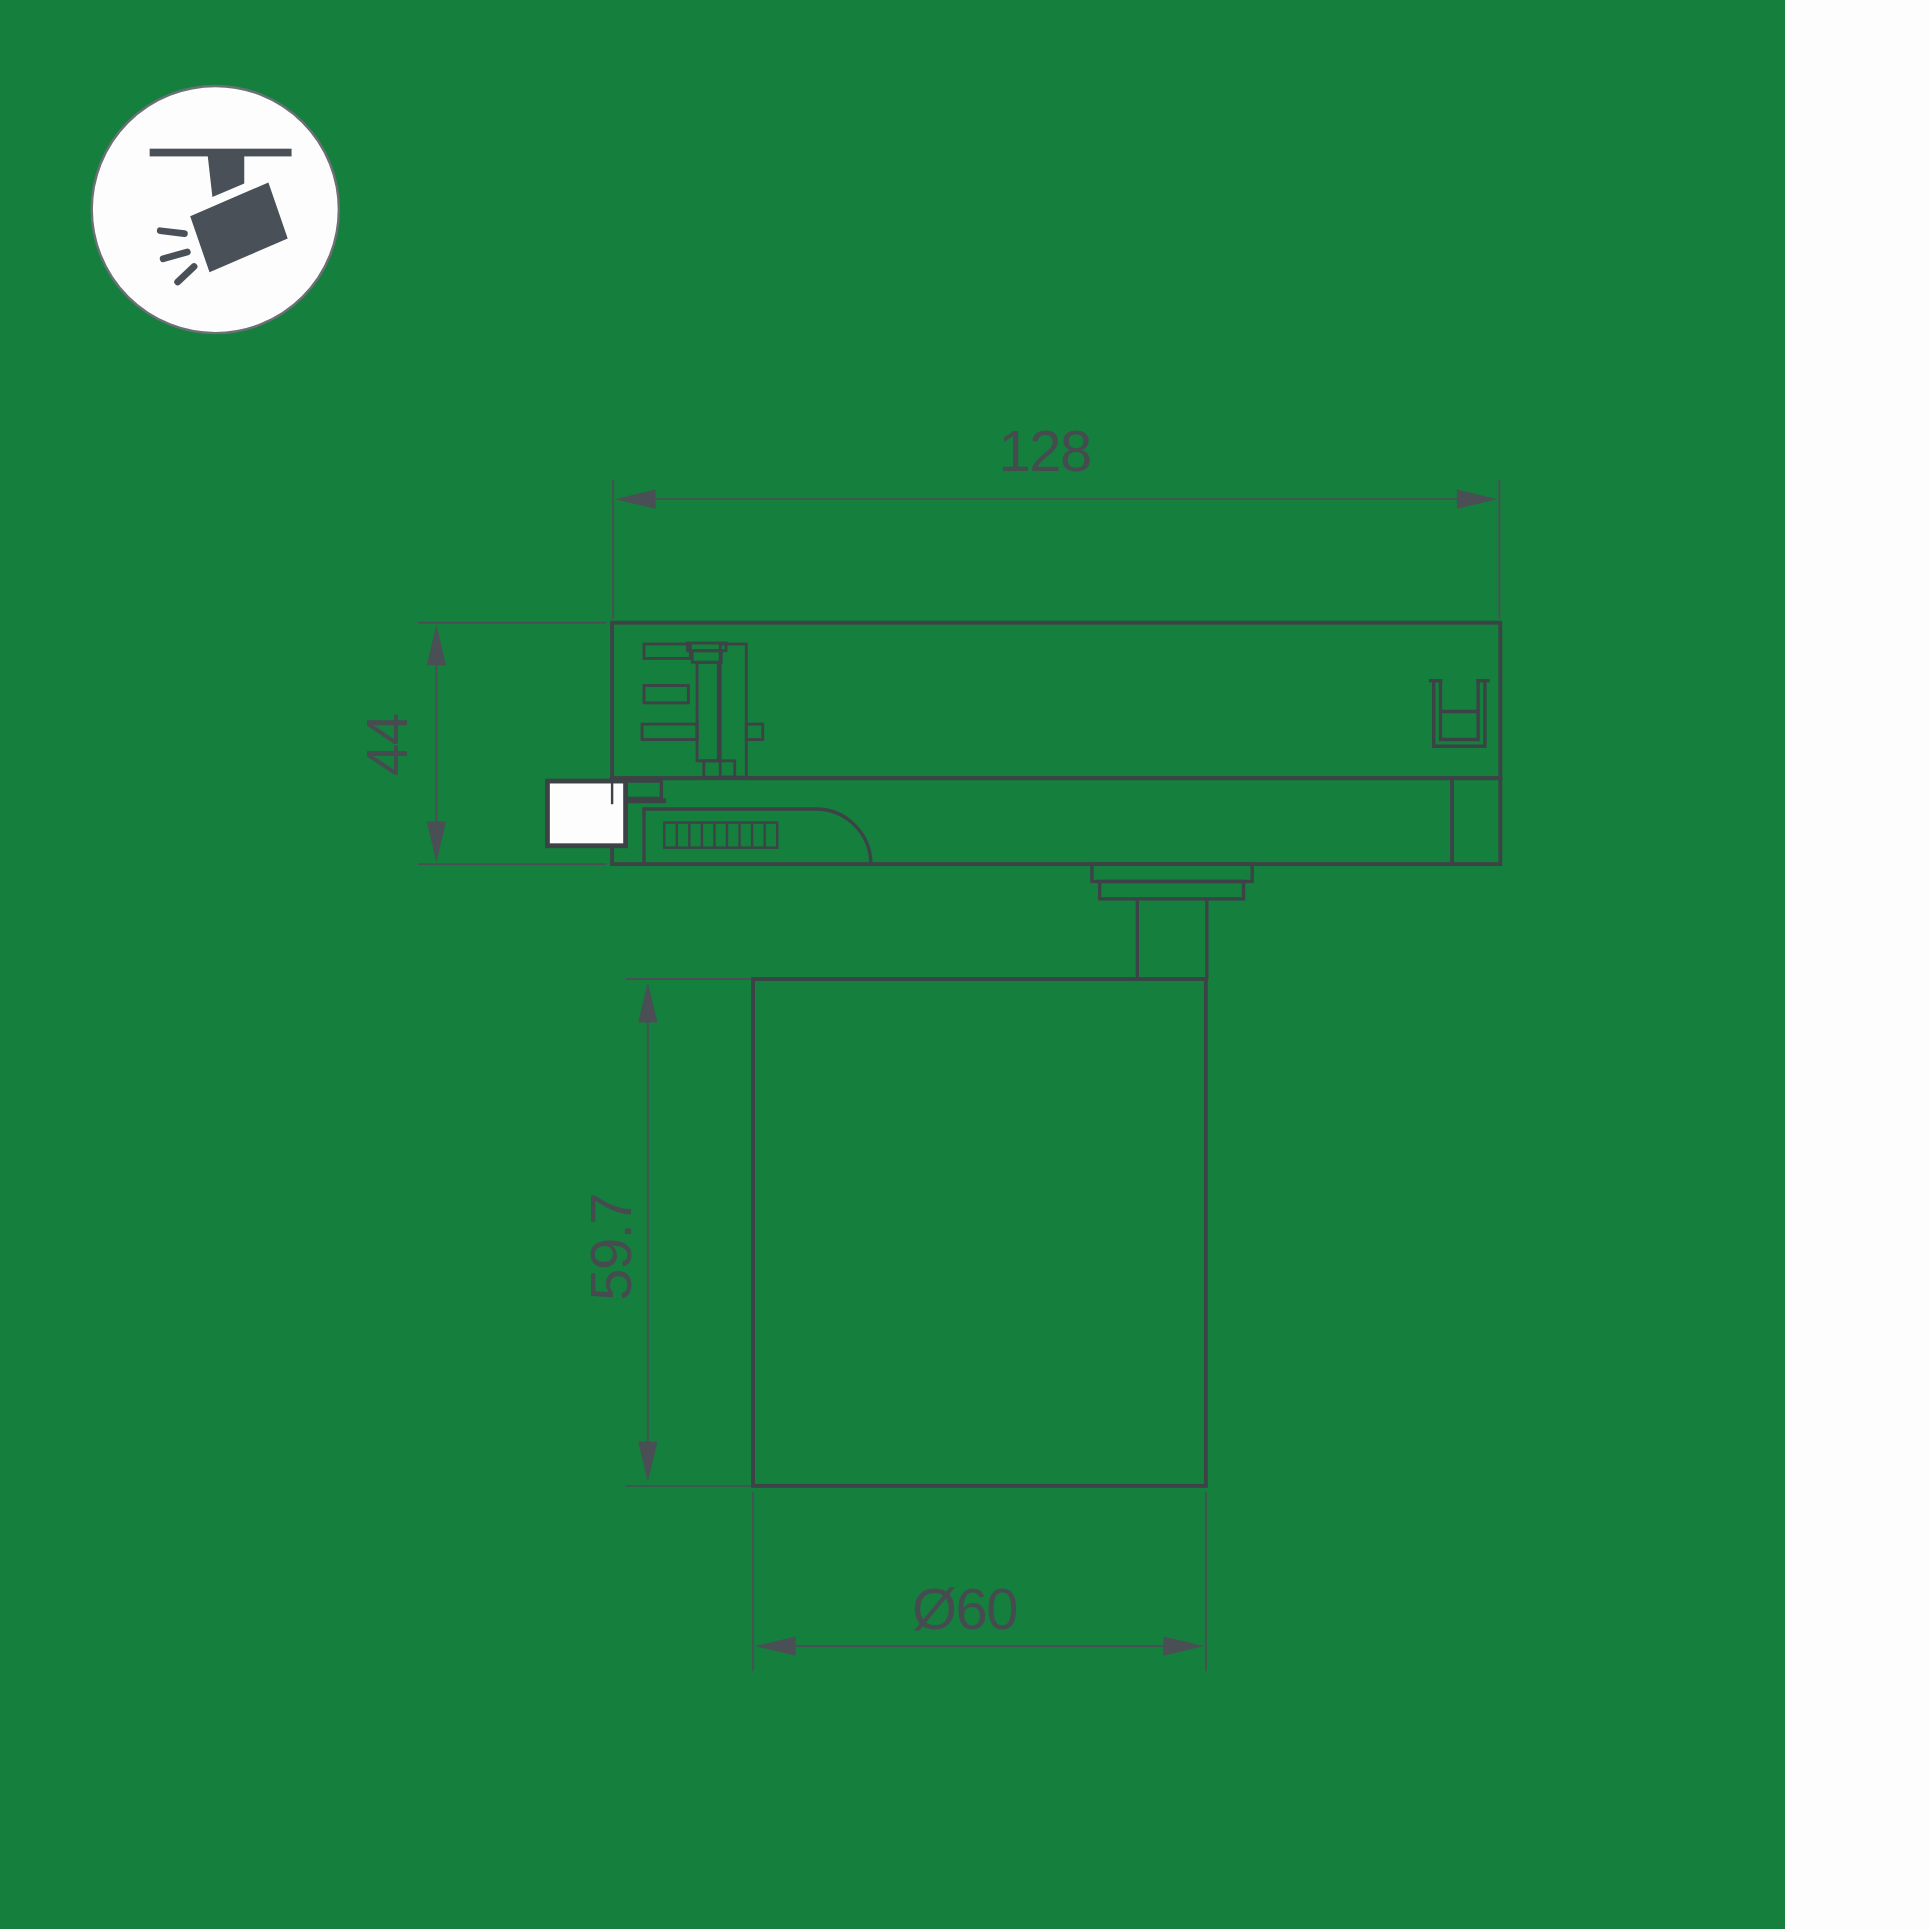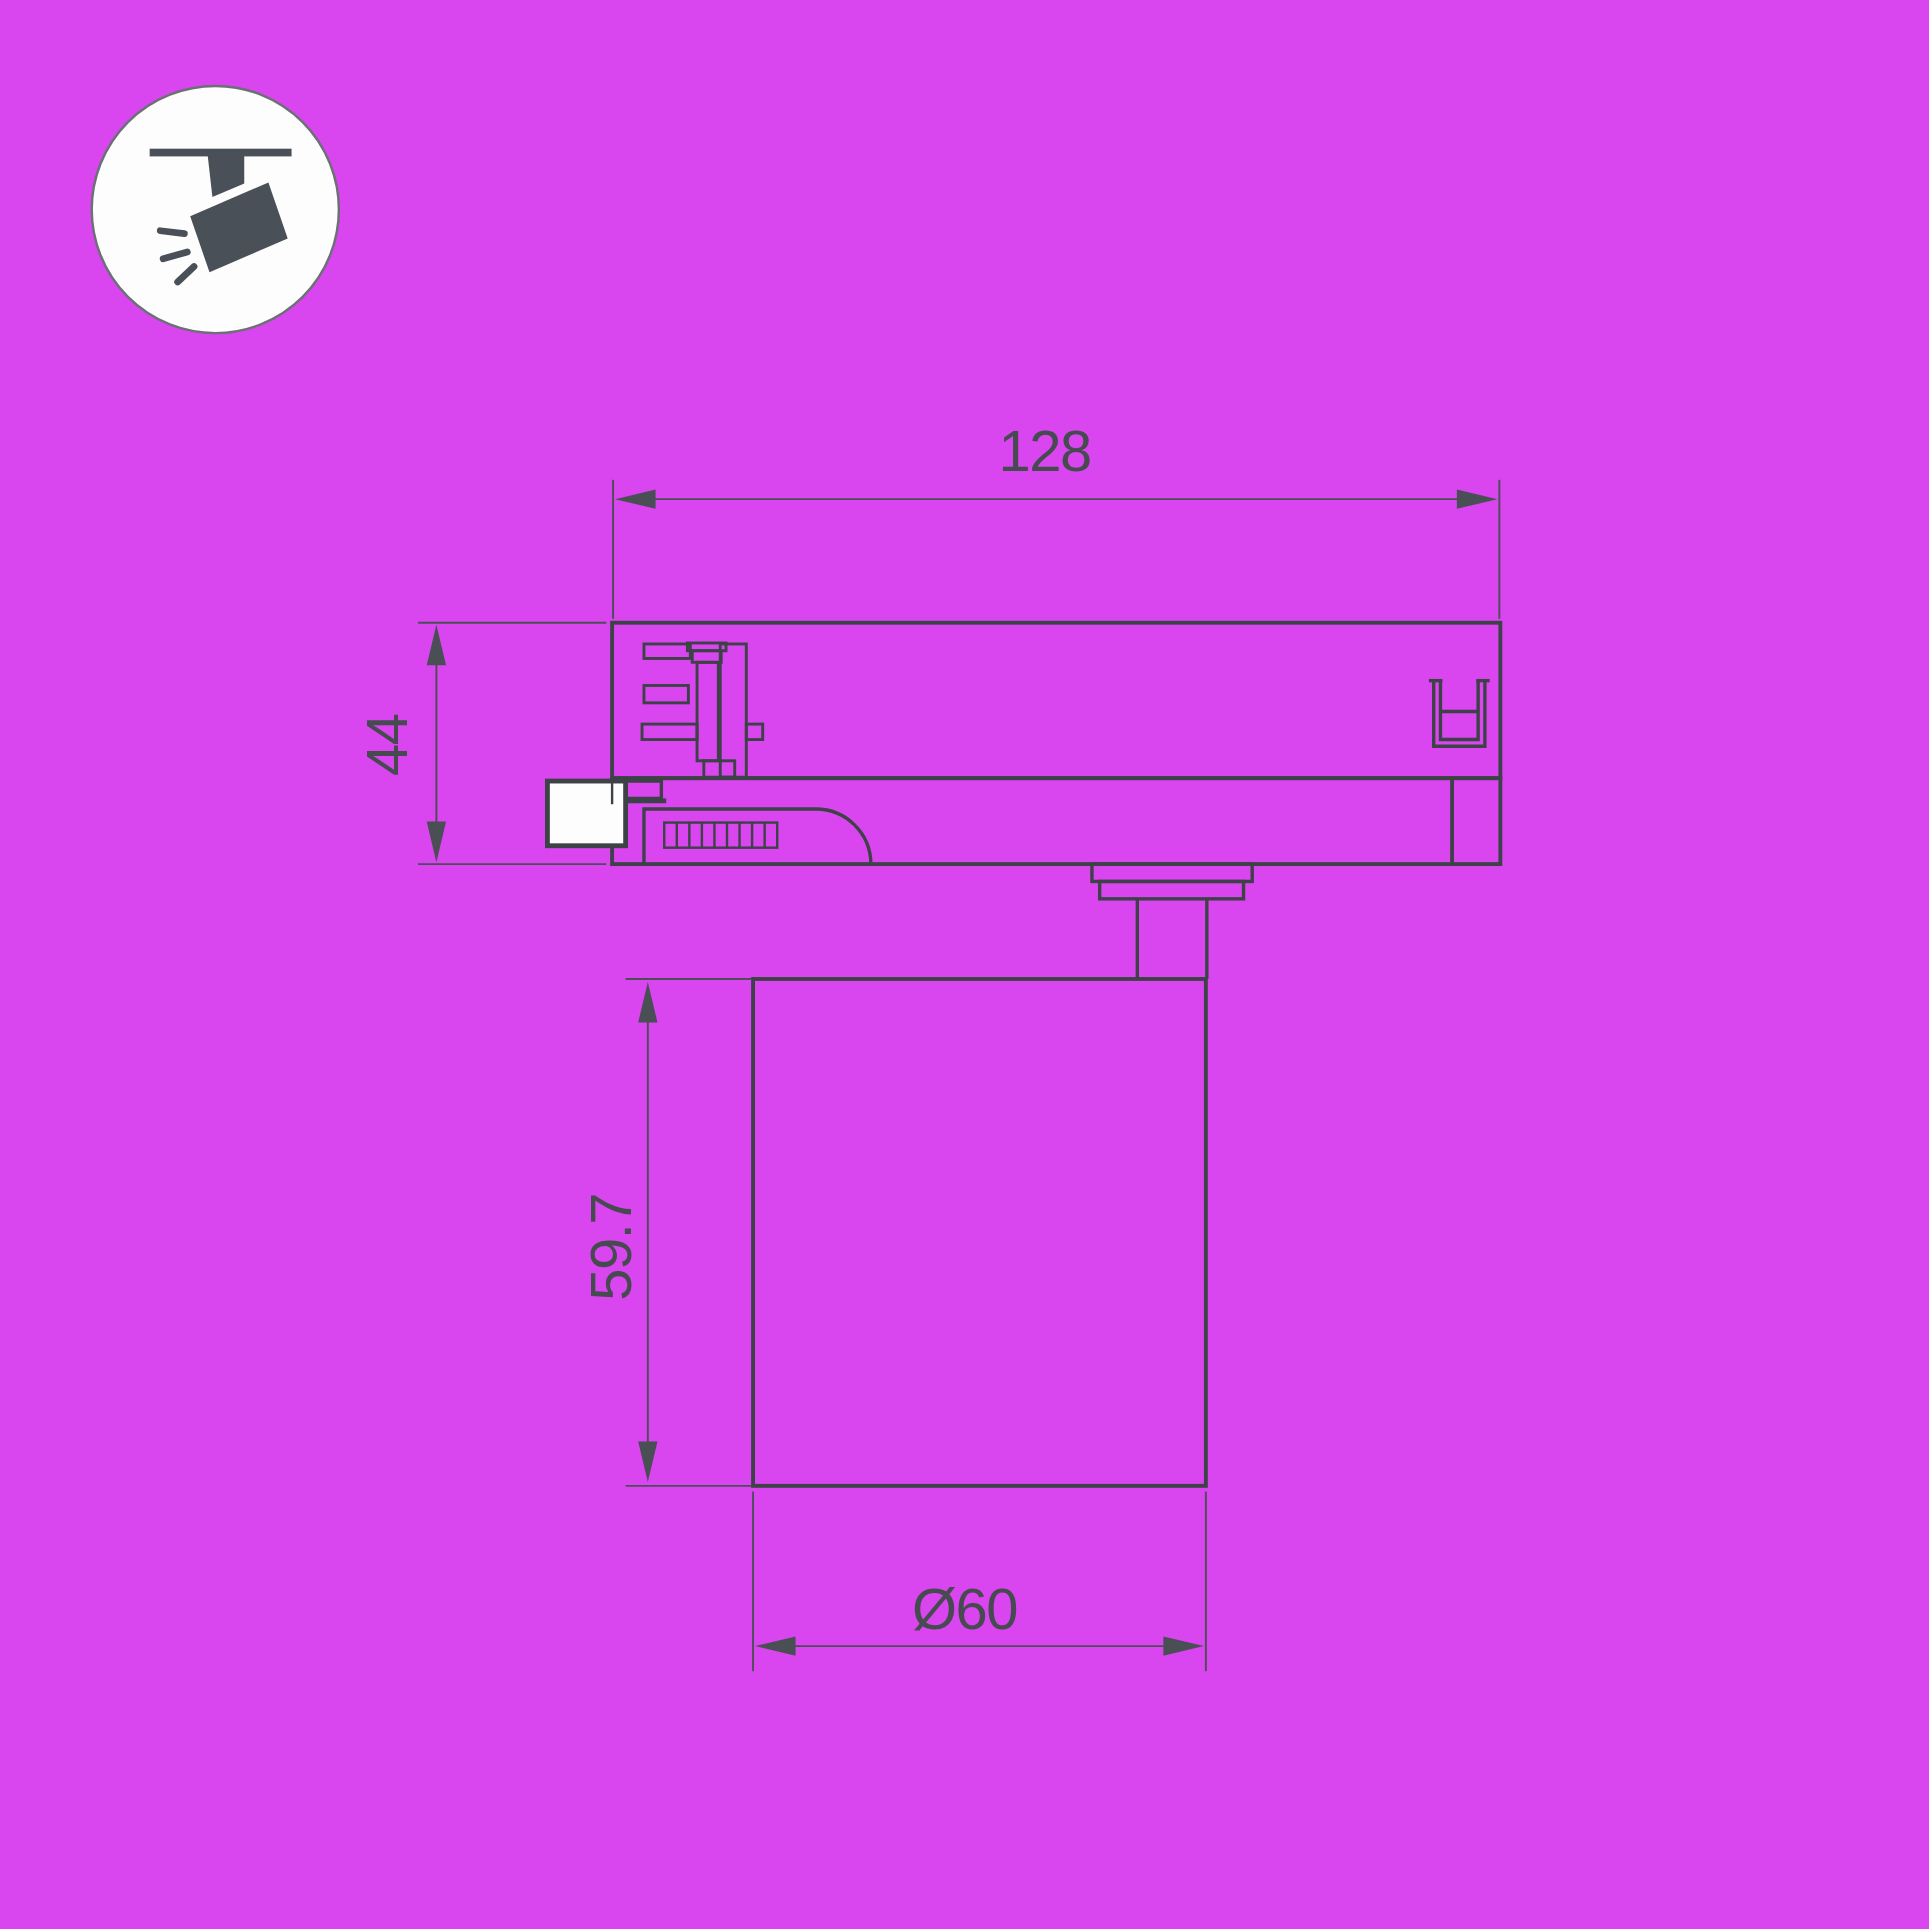--- a/index.html
+++ b/index.html
@@ -2,23 +2,23 @@
 <html><head>
 <meta charset="utf-8">
 <style>
   html, body {
     margin: 0;
     padding: 0;
     background: #fdfdfd;
   }
   .canvas {
     position: relative;
-    width: 1929px;
+    width: 1785px;
     height: 1929px;
-    background: #d946ef;
+    background: #15803d;
     font-family: "Liberation Sans", sans-serif;
     overflow: hidden;
   }
   svg { display: block; }
   .dim-text {
     font-family: "Liberation Sans", "DejaVu Sans", sans-serif;
     font-size: 60px;
     letter-spacing: -1.5px;
     fill: #464b50;
   }

